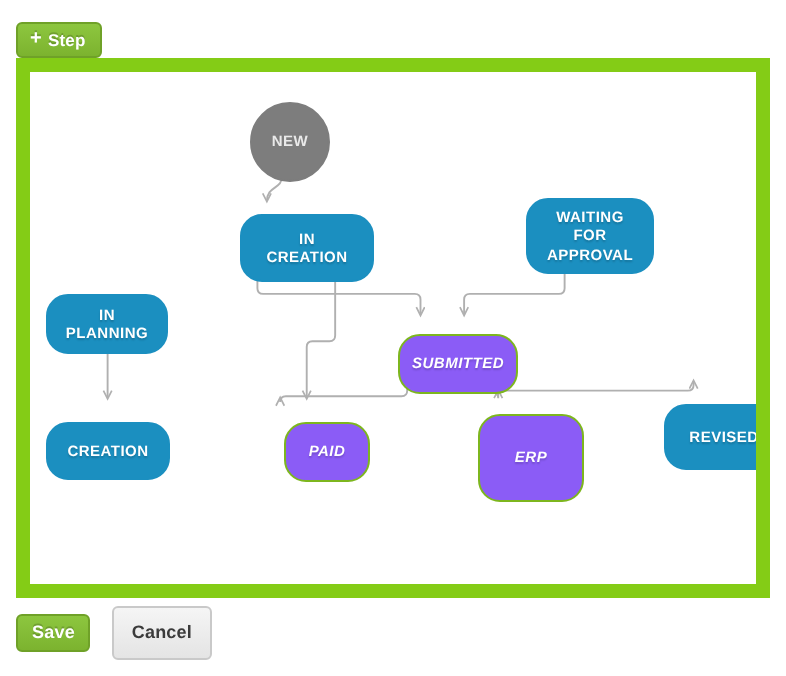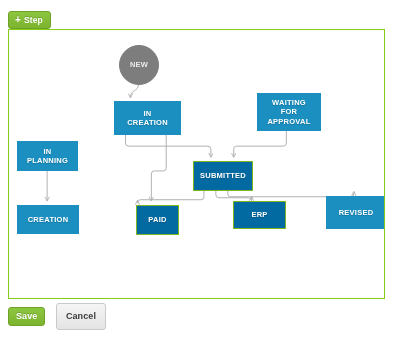--- a/index.html
+++ b/index.html
@@ -66,56 +66,57 @@
   }
 
   
   .canvas {
     position: absolute;
     left: 8px;
     top: 29px;
     width: 377px;
     height: 270px;
     background: #ffffff;
-    border: 1px solid #84cc16;
+    border: 7px solid #84cc16;
     box-sizing: border-box;
     overflow: hidden;
   }
   .edges {
     position: absolute;
     left: 0; top: 0;
     width: 100%;
     height: 100%;
   }
 
   
   .node {
     position: absolute;
     box-sizing: border-box;
     display: flex;
     align-items: center;
     justify-content: center;
     text-align: center;
-    border-radius: 0;
+    border-radius: 11px;
     font-size: 7.5px;
     font-weight: bold;
     letter-spacing: 0.25px;
     line-height: 9.5px;
     color: #ffffff;
     text-shadow: 0 1px 1px rgba(0,0,0,0.18);
     cursor: move;
     padding: 1px 2px;
   }
   .node-blue {
     background: #1b8fc0;
     border: 1px solid #1b8fc0;
   }
   .node-green {
-    background: #0369a1;
+    background: #8b5cf6;
     border: 1px solid #7db61e;
+    font-style: italic;
   }
   .node-start {
     border-radius: 50%;
     background: #7d7d7d;
     border: 1px solid #7d7d7d;
     color: #e9e9e9;
     text-shadow: none;
     font-size: 7.5px;
   }
   .node-label {
@@ -208,21 +209,21 @@
     </div>
 
     <div class="node node-green" style="left:184px;top:131px;width:60px;height:30px;">
       <span class="node-label">SUBMITTED</span>
     </div>
 
     <div class="node node-green" style="left:127px;top:175px;width:43px;height:30px;">
       <span class="node-label">PAID</span>
     </div>
 
-    <div class="node node-green" style="left:224px;top:171px;width:53px;height:28px;">
+    <div class="node node-green" style="left:224px;top:171px;width:53px;height:44px;">
       <span class="node-label">ERP</span>
     </div>
 
     <div class="node node-blue" style="left:317px;top:166px;width:60px;height:33px;align-items:center;">
       <span class="node-label">REVISED</span>
     </div>
 
   </div>
 
   <div class="footer">

